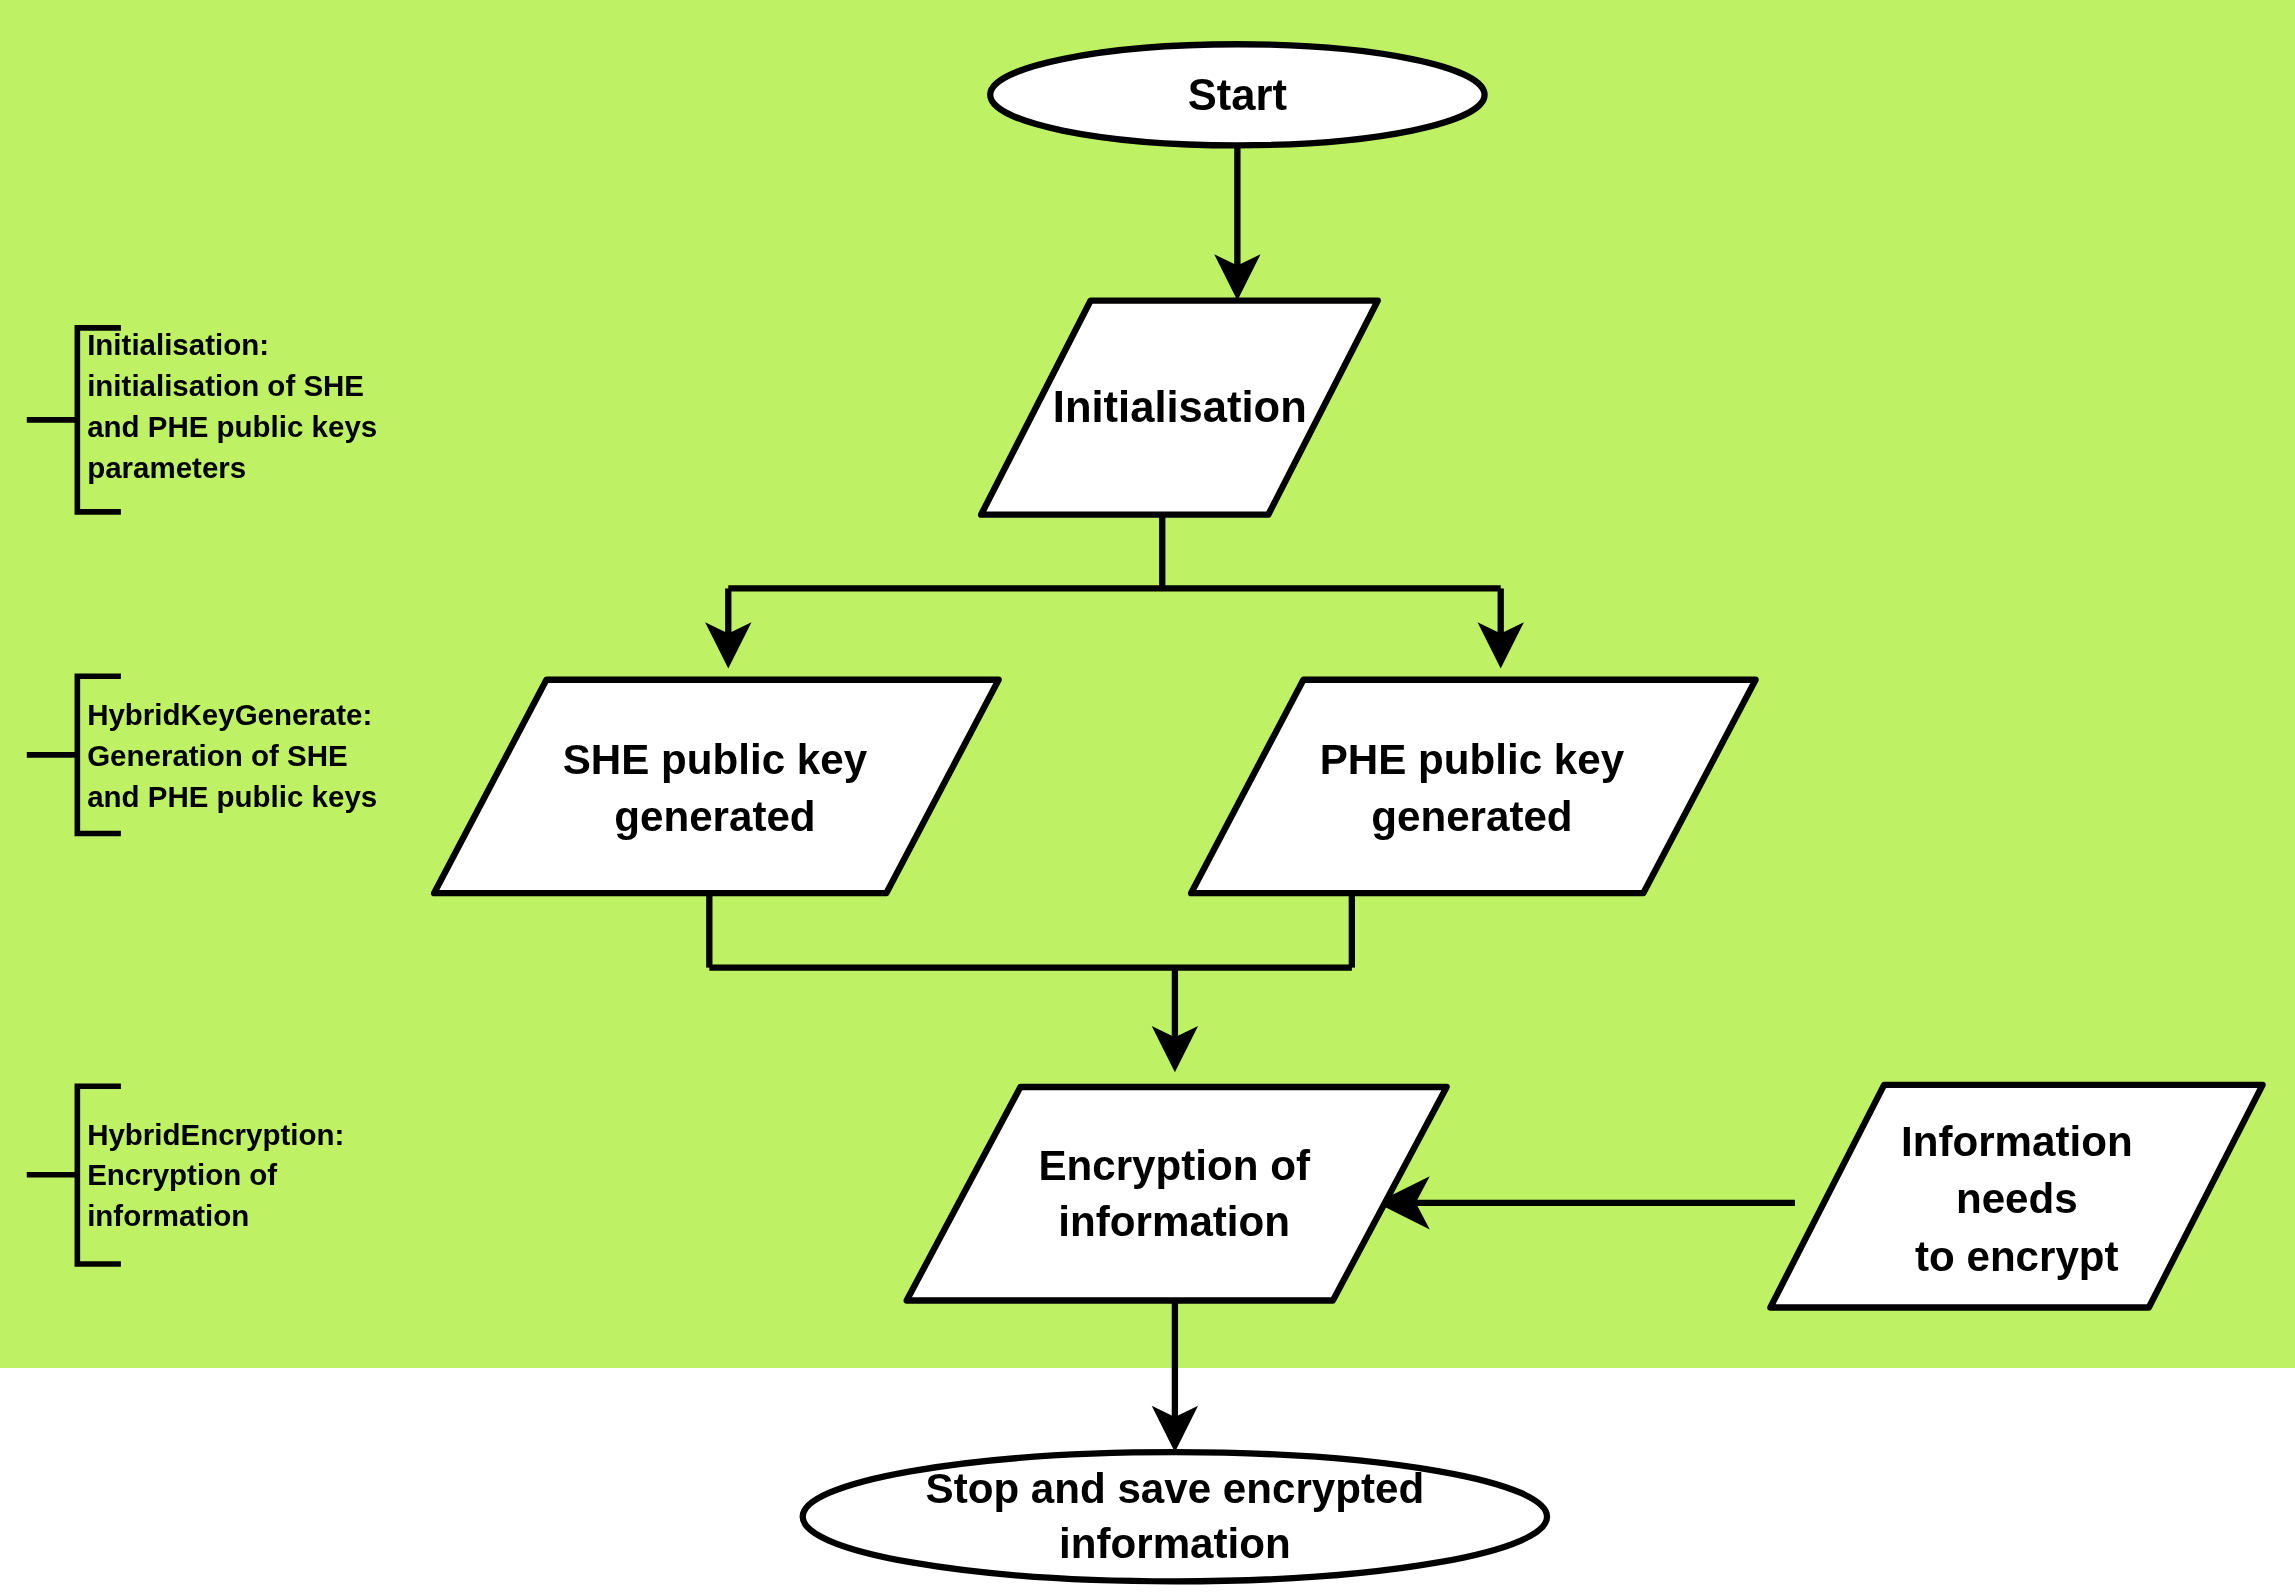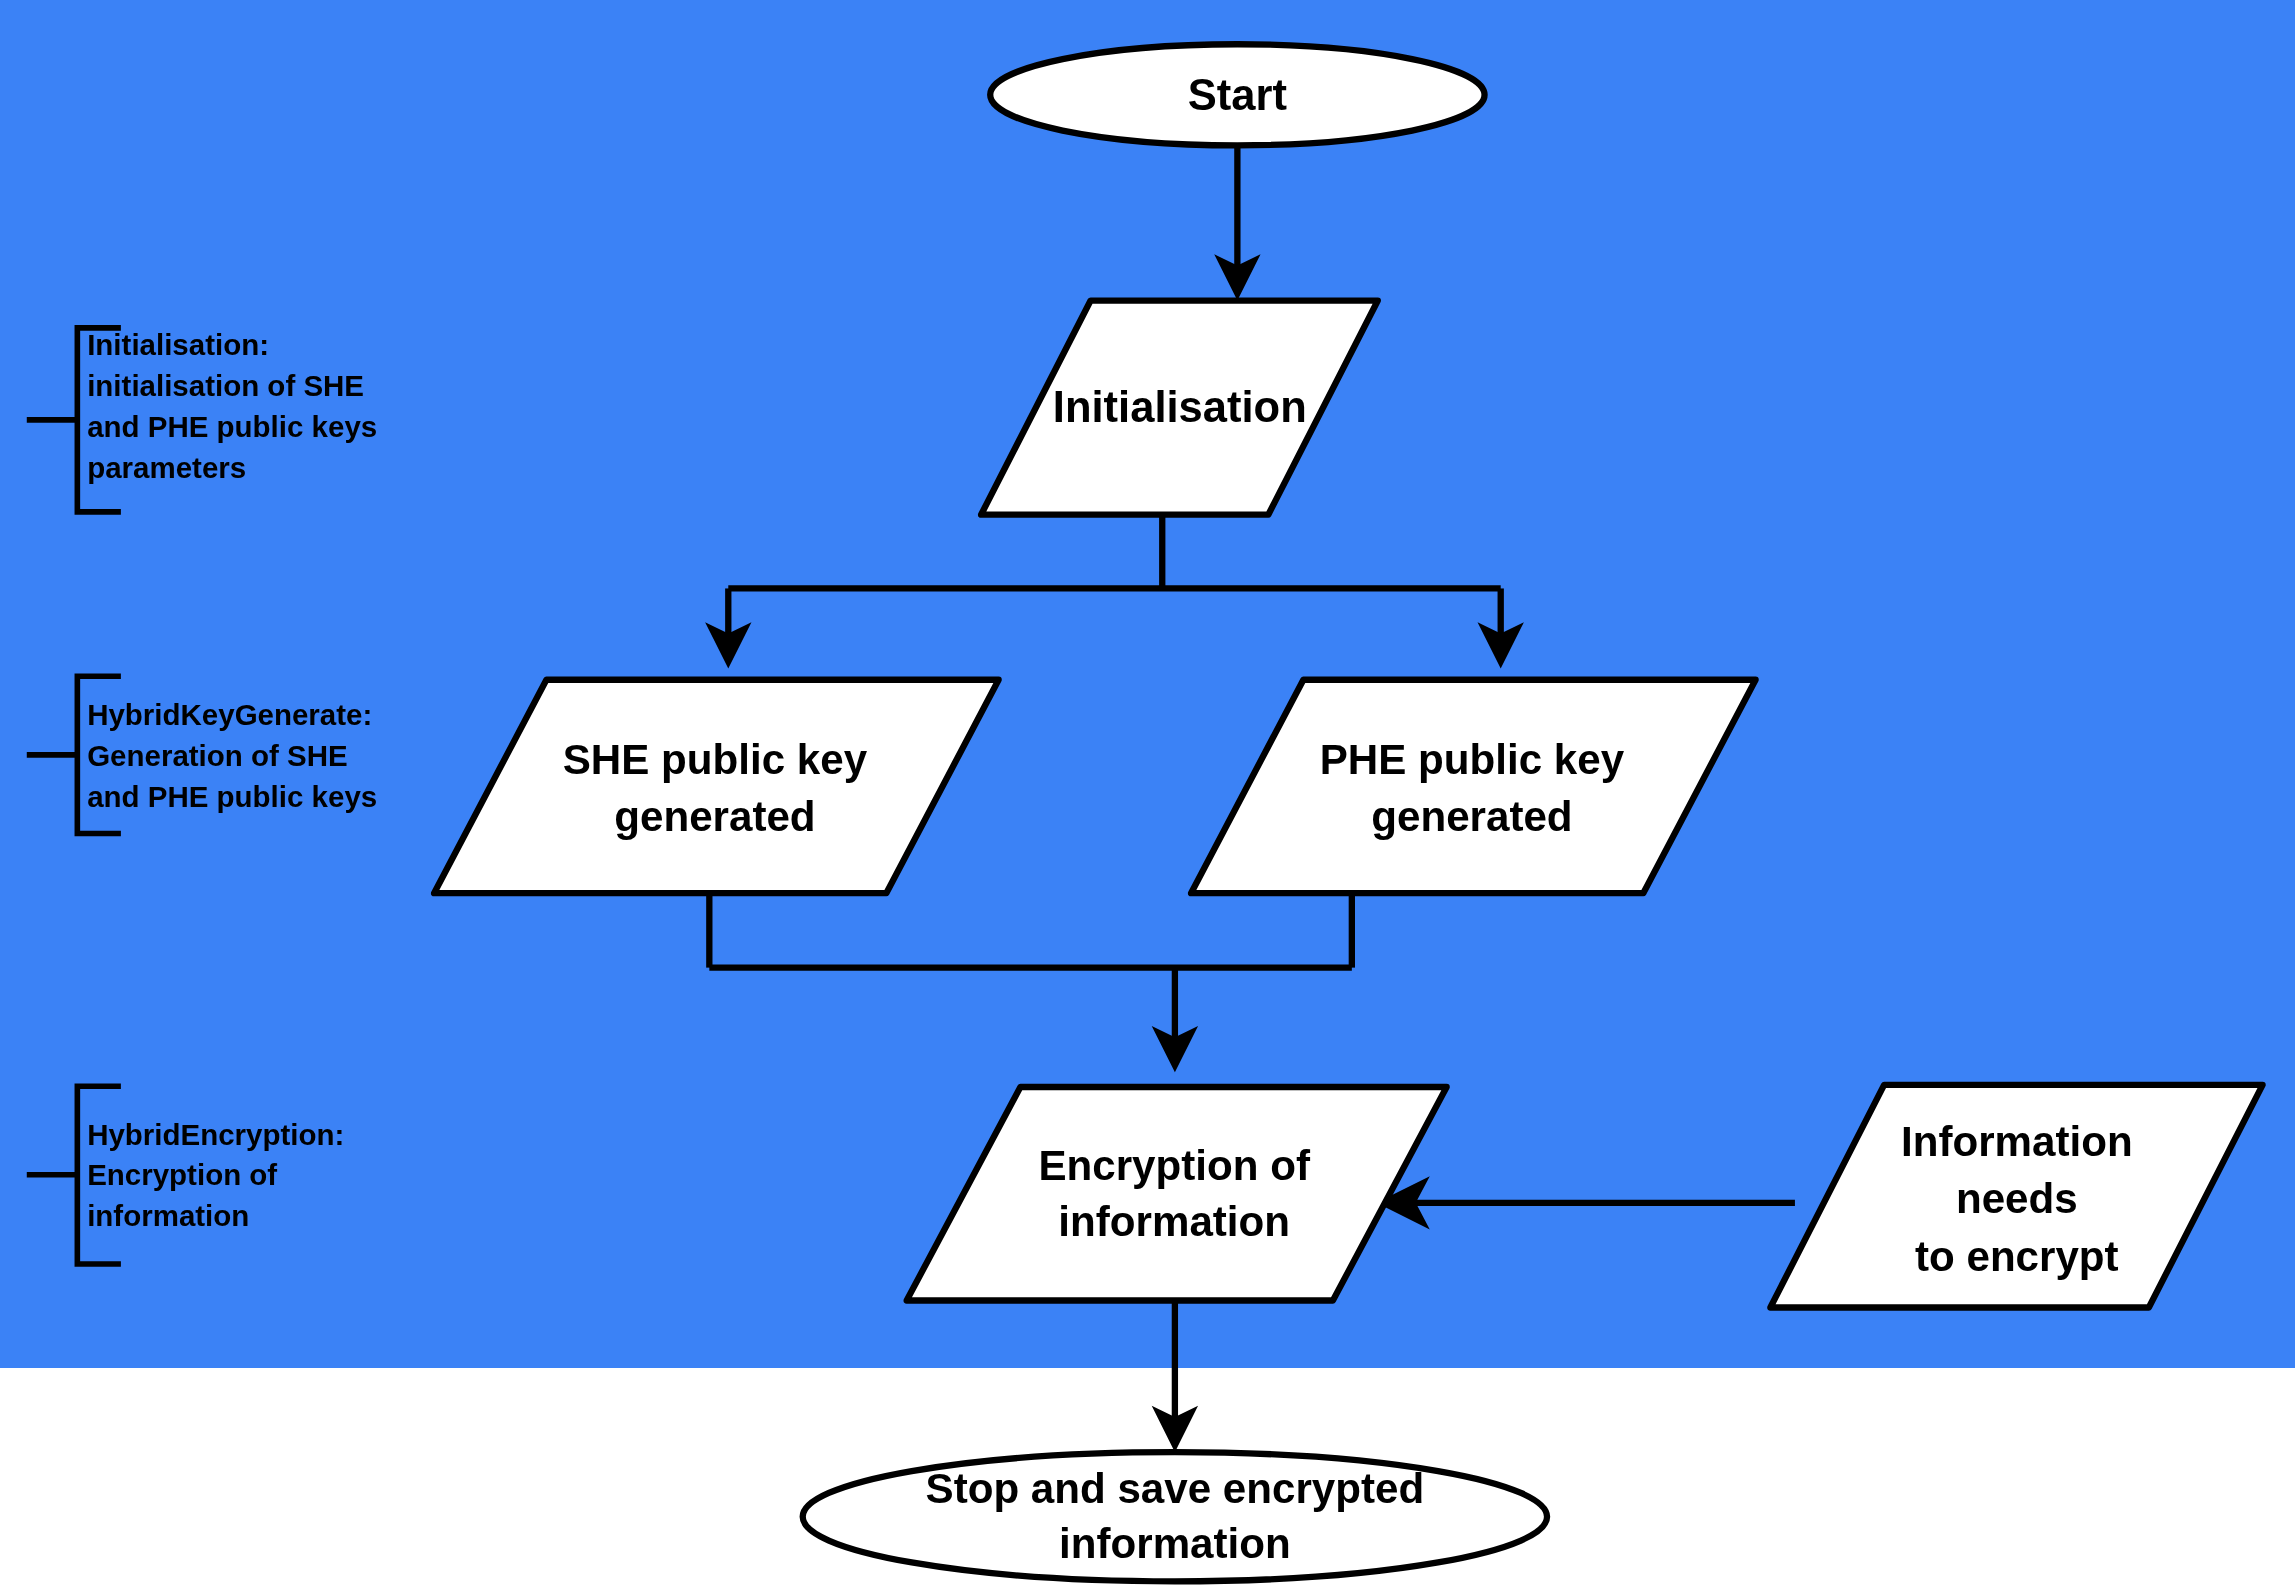--- a/index.html
+++ b/index.html
@@ -10,21 +10,21 @@
   body {
     width: 2295px;
     height: 1594px;
     overflow: hidden;
     font-family: "Liberation Sans", sans-serif;
   }
   #flow-root {
     position: relative;
     width: 2295px;
     height: 1368px;
-    background: #3b82f6;
+    background: #bef264;
   }
   svg.diagram {
     position: absolute;
     top: 0;
     left: 0;
     width: 2295px;
     height: 1594px;
   }
   .shape-stroke {
     fill: #ffffff;

